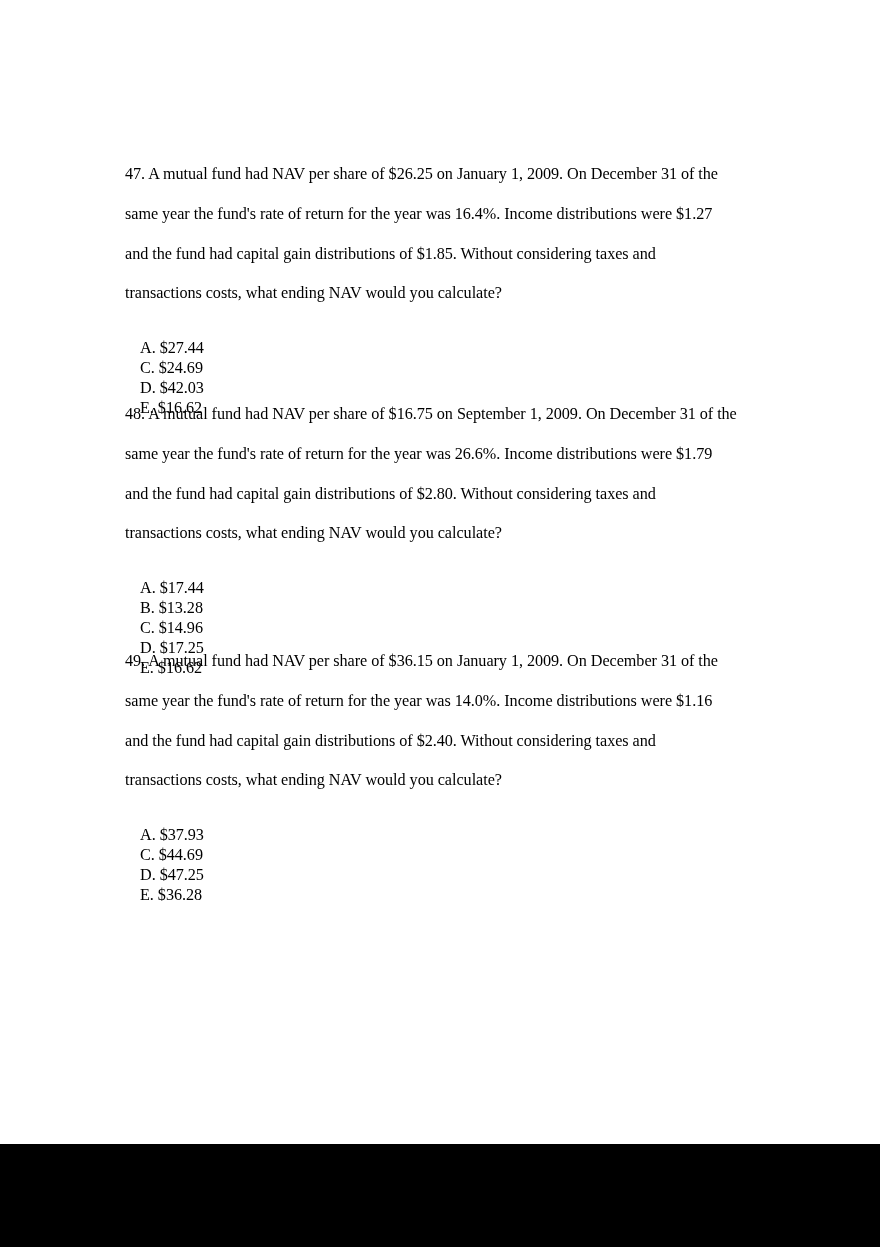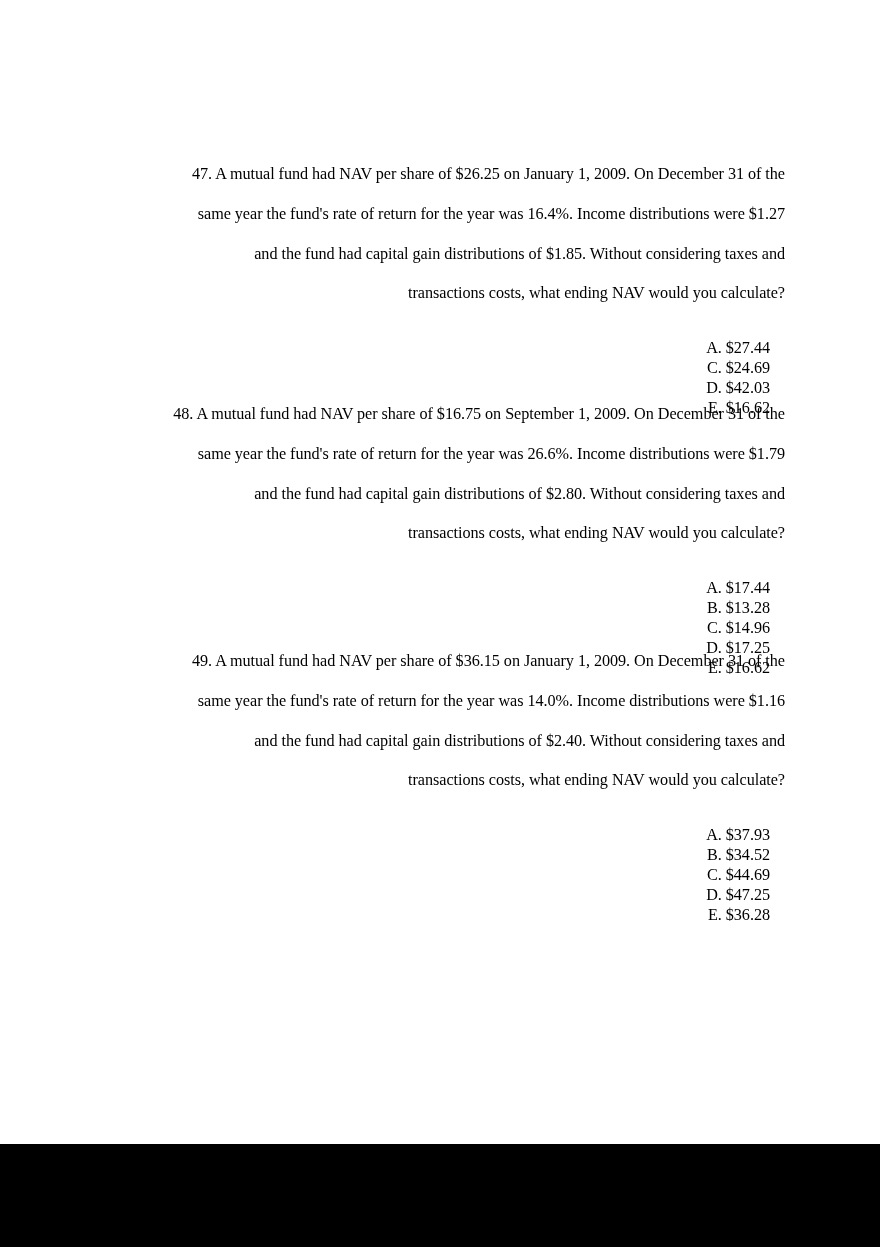--- a/index.html
+++ b/index.html
@@ -31,21 +31,20 @@
       height: 103px;
       background: #000000;
     }
     .question {
       position: absolute;
       left: 125px;
       width: 660px;
       font-size: 16.2px;
       line-height: 19.9px;
       letter-spacing: -0.05px;
-      text-align: right;
     }
     .q-stem {
       margin: 0;
       white-space: pre-line;
     }
     .q-stem .line { display: block; white-space: nowrap; }
     .options {
       list-style: none;
       margin: 15px;
       padding: 0;
@@ -97,21 +96,20 @@
 
   <div class="question" id="q49">
     <p class="q-stem">
       <span class="line">49. A mutual fund had NAV per share of $36.15 on January 1, 2009. On December 31 of the</span>
       <span class="line">same year the fund's rate of return for the year was 14.0%. Income distributions were $1.16</span>
       <span class="line">and the fund had capital gain distributions of $2.40. Without considering taxes and</span>
       <span class="line">transactions costs, what ending NAV would you calculate?</span>
     </p>
     <ul class="options">
       <li>A. $37.93</li>
-      <li>B. $34.52</li>
       <li>C. $44.69</li>
       <li>D. $47.25</li>
       <li>E. $36.28</li>
     </ul>
   </div>
 
 </div>
 
 <div class="bottom-bar"></div>
 

